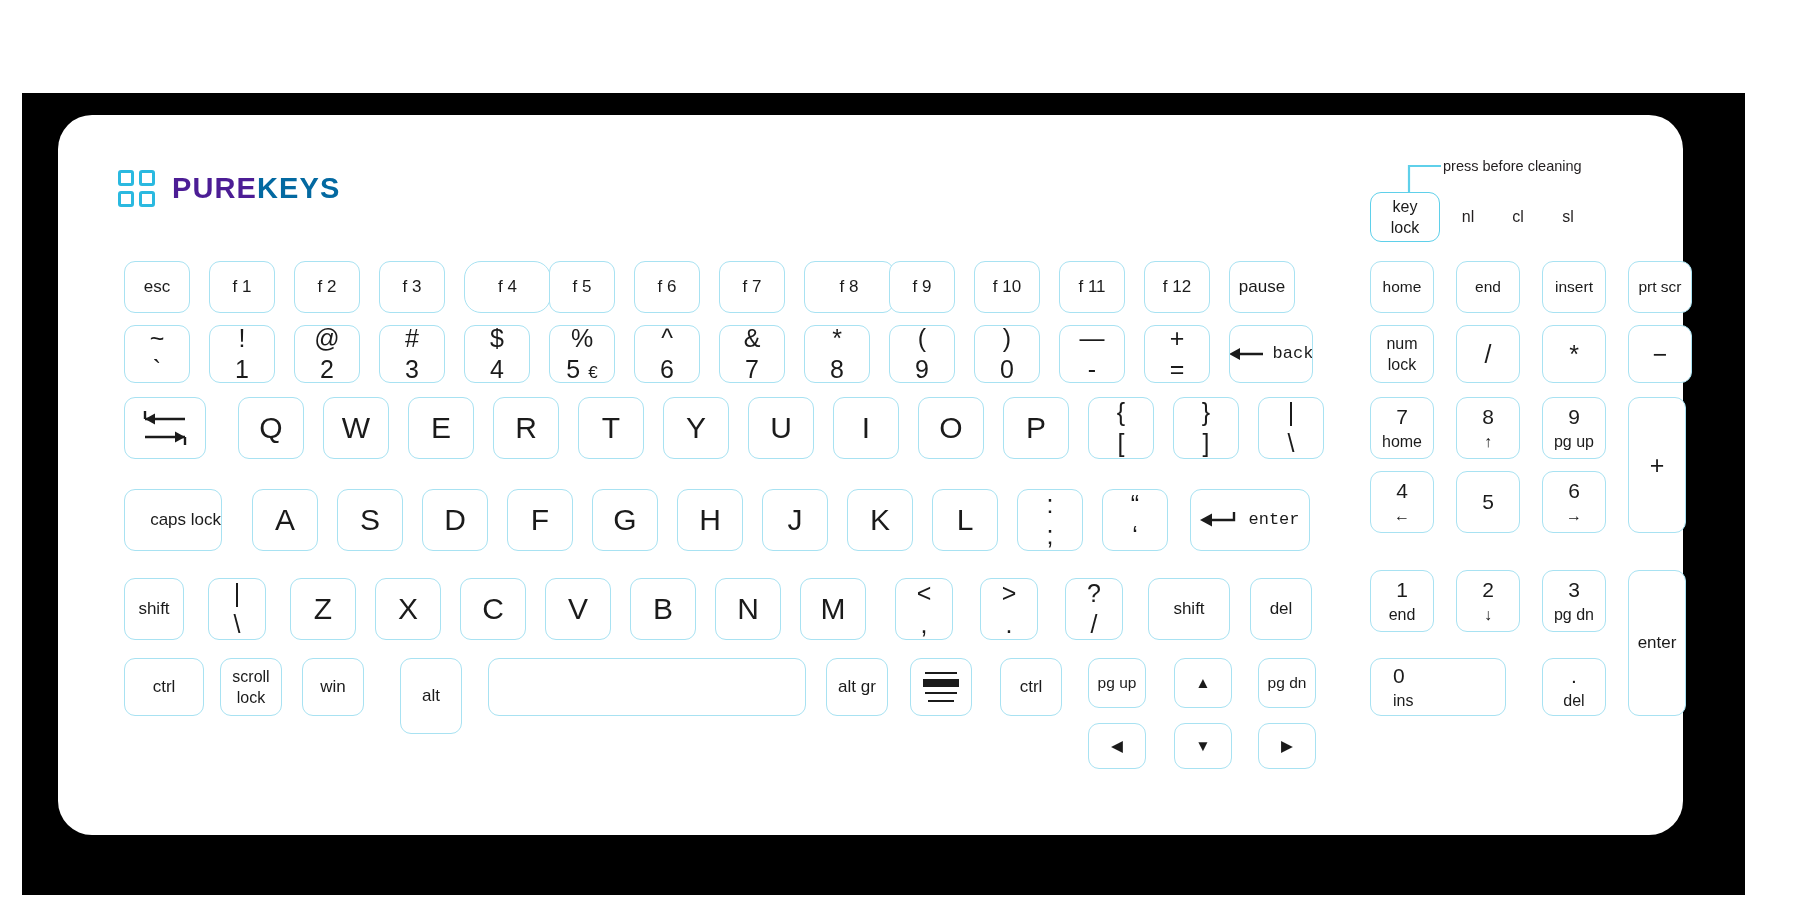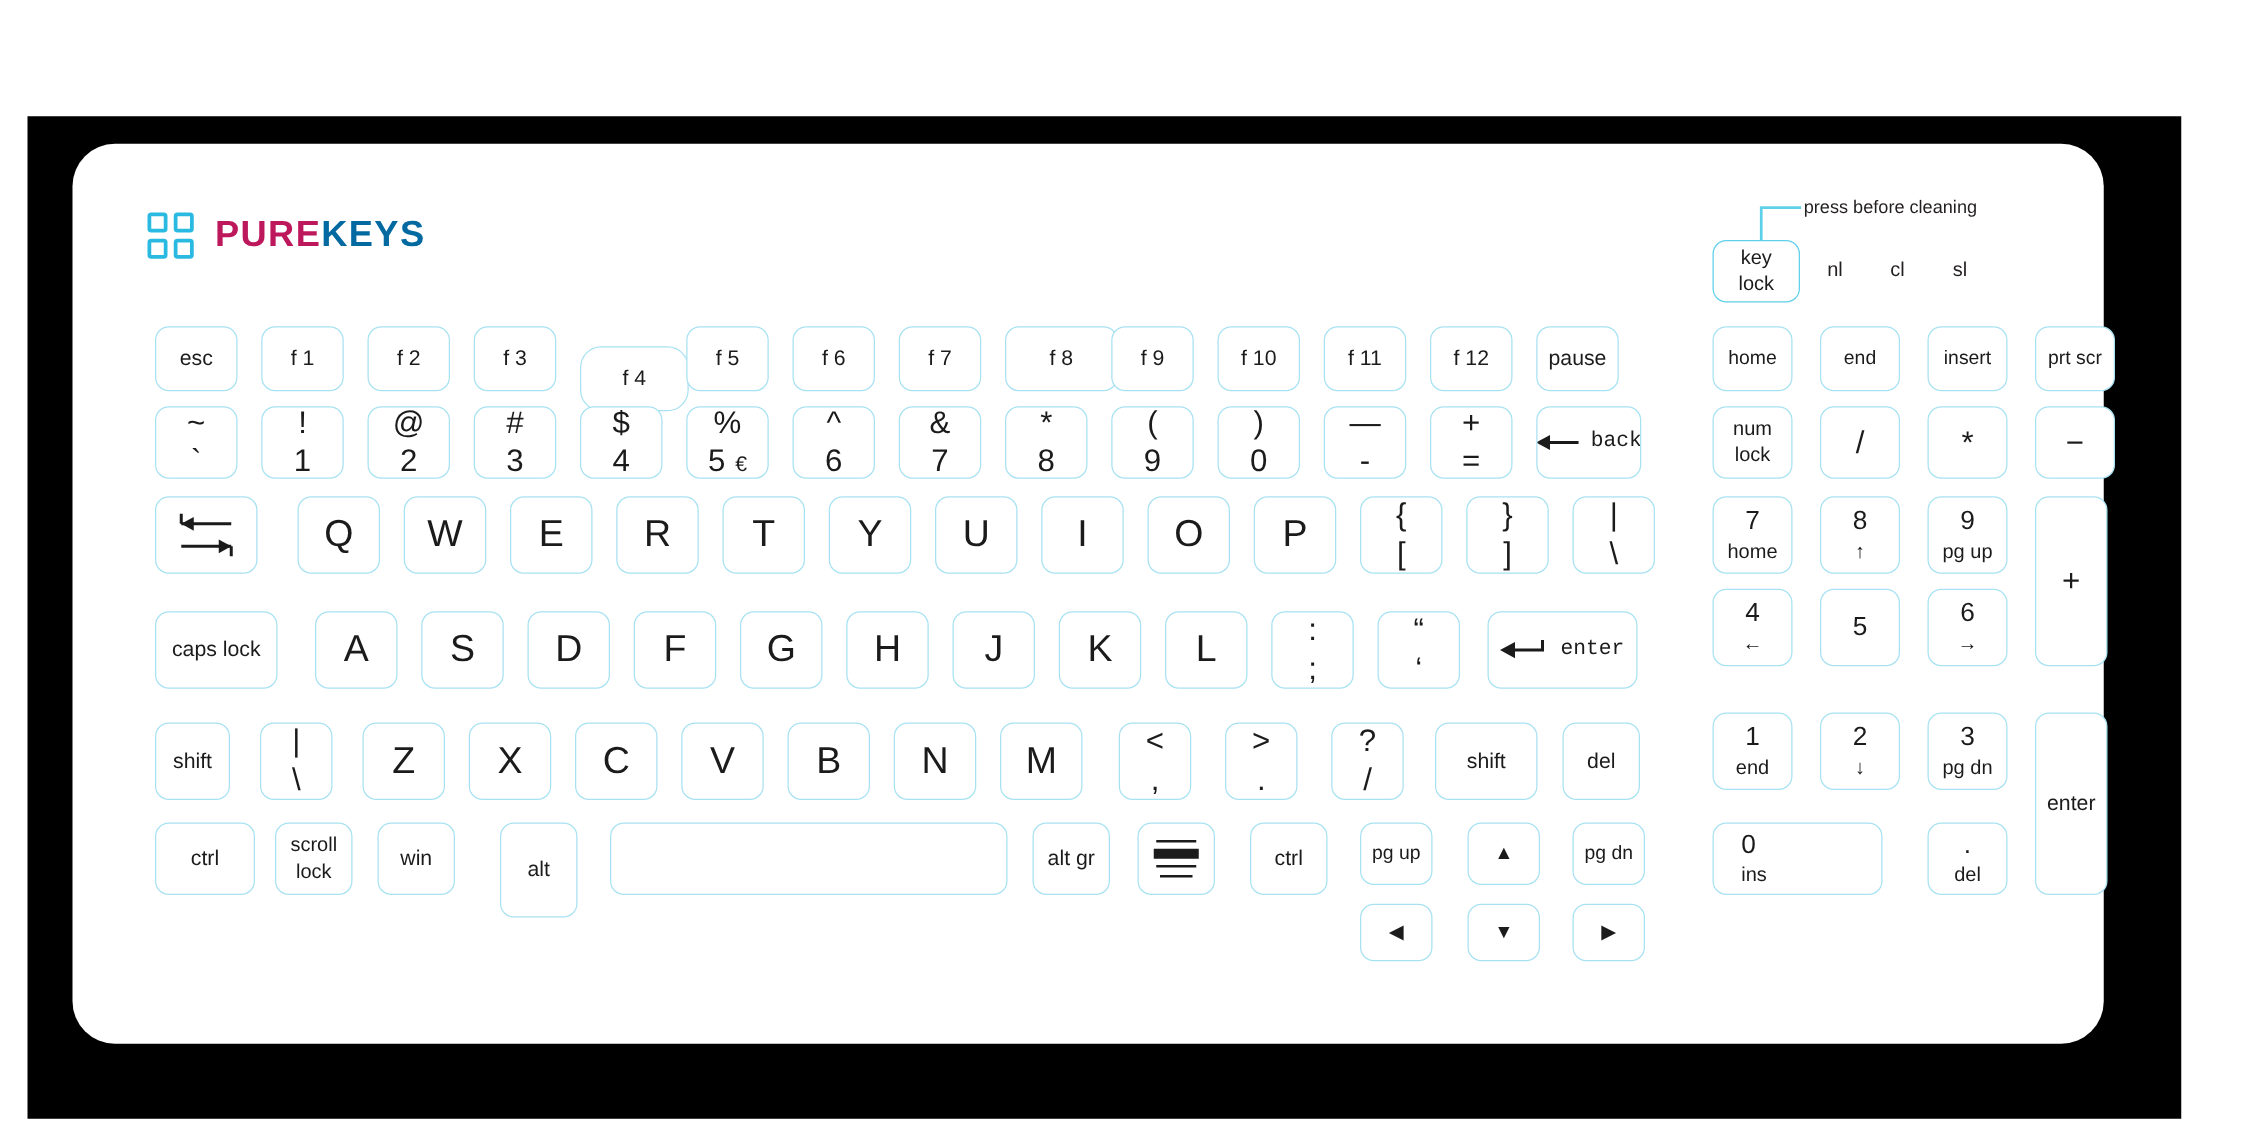--- a/index.html
+++ b/index.html
@@ -35,21 +35,21 @@
     display: flex; align-items: center; gap: 17px;
   }
   #brand-mark { display: grid; grid-template-columns: 1fr 1fr; gap: 5px; }
   #brand-mark i {
     display: block; width: 16px; height: 16px;
     border: 3.5px solid #2ab9e0; border-radius: 3px;
   }
   #brand-text {
     font-size: 29px; font-weight: bold; letter-spacing: 1.1px; line-height: 1;
   }
-  #brand-text .pure { color: #be185d; }
+  #brand-text .pure { color: #4c1d95; }
   #brand-text .keys { color: #0369a1; }
 
   
   #clean-note {
     position: absolute; left: 1443px; top: 158px;
     font-size: 14.5px; color: #231f20; white-space: nowrap;
   }
   #clean-arrow { position: absolute; left: 1395px; top: 163px; }
 
   
@@ -138,21 +138,21 @@
     </div>
     <div class="key small" style="left: 209px; top: 261px; width: 66px; height: 52px;">
       <span class="lbl">f 1</span>
     </div>
     <div class="key small" style="left: 294px; top: 261px; width: 66px; height: 52px;">
       <span class="lbl">f 2</span>
     </div>
     <div class="key small" style="left: 379px; top: 261px; width: 66px; height: 52px;">
       <span class="lbl">f 3</span>
     </div>
-    <div class="key small" style="left: 464px; top: 277px; width: 87px; height: 52px; border-radius: 17px;">
+    <div class="key small" style="left: 464px; top: 261px; width: 87px; height: 52px; border-radius: 17px;">
       <span class="lbl">f 4</span>
     </div>
     <div class="key small" style="left: 549px; top: 261px; width: 66px; height: 52px;">
       <span class="lbl">f 5</span>
     </div>
     <div class="key small" style="left: 634px; top: 261px; width: 66px; height: 52px;">
       <span class="lbl">f 6</span>
     </div>
     <div class="key small" style="left: 719px; top: 261px; width: 66px; height: 52px;">
       <span class="lbl">f 7</span>
@@ -282,21 +282,21 @@
       <span class="lo">[</span>
     </div>
     <div class="key dual" style="left: 1173px; top: 397px; width: 66px; height: 62px;">
       <span class="up">}</span>
       <span class="lo">]</span>
     </div>
     <div class="key dual" style="left: 1258px; top: 397px; width: 66px; height: 62px;">
       <span class="up">|</span>
       <span class="lo">\</span>
     </div>
-    <div class="key small" style="left: 124px; top: 489px; width: 98px; height: 62px;">
+    <div class="key small" style="left: 124px; top: 489px; width: 98px; height: 62px; align-items: flex-end;">
       <span class="lbl">caps lock</span>
     </div>
     <div class="key big" style="left: 252px; top: 489px; width: 66px; height: 62px;">
       <span class="lbl">A</span>
     </div>
     <div class="key big" style="left: 337px; top: 489px; width: 66px; height: 62px;">
       <span class="lbl">S</span>
     </div>
     <div class="key big" style="left: 422px; top: 489px; width: 66px; height: 62px;">
       <span class="lbl">D</span>

